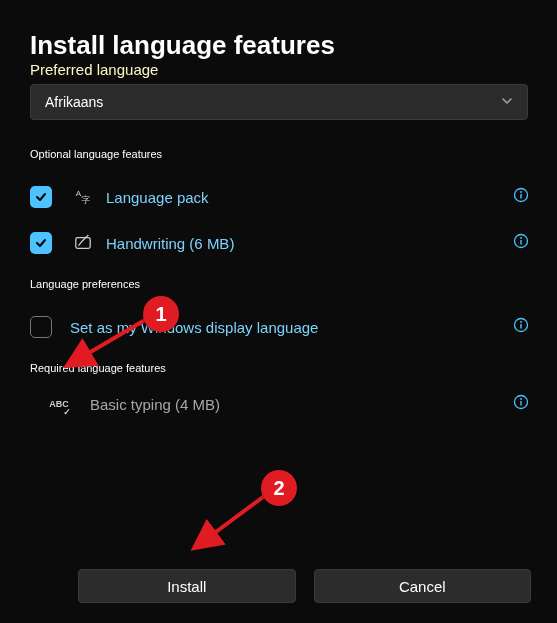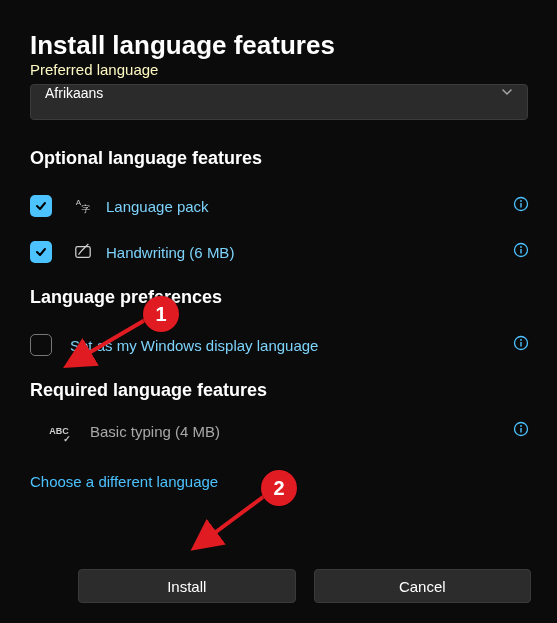--- a/index.html
+++ b/index.html
@@ -26,32 +26,33 @@
     font-size: 15px;
     color: #fef9c3;
     margin-bottom: 6px;
   }
   .dropdown {
     background: #2b2b2b;
     border: 1px solid #3b3b3b;
     border-radius: 4px;
     height: 36px;
     display: flex;
+    align-items: center;
     justify-content: space-between;
     padding: 0 14px;
     font-size: 14px;
     color: #ffffff;
     cursor: pointer;
     width: 498px;
     margin-bottom: 28px;
   }
   .chev { opacity: 0.75; }
   .section-header {
-    font-size: 18px;
-    font-weight: 700;
+    font-size: 11px;
+    font-weight: 400;
     margin-bottom: 14px;
   }
   .row {
     display: flex;
     align-items: center;
     position: relative;
     height: 46px;
   }
   .checkbox {
     width: 22px;
@@ -243,21 +244,20 @@
     <div class="info">
       <svg width="16" height="16" viewBox="0 0 16 16">
           <circle cx="8" cy="8" r="6.5" stroke="#4cc2ff" fill="none" stroke-width="1.3"></circle>
           <circle cx="8" cy="5" r="0.9" fill="#4cc2ff"></circle>
           <rect x="7.3" y="7" width="1.4" height="4.5" fill="#4cc2ff"></rect>
         </svg>
     </div>
   </div>
 
   <div style="height:18px"></div>
-  <span class="link">Choose a different language</span>
 
   <div class="button-row">
     <div class="btn">Install</div>
     <div class="btn">Cancel</div>
   </div>
 </div>
 
 <div class="badge" style="left:143px;top:296px">1</div>
 <svg class="arrow" style="left:60px;top:312px" width="95" height="60">
   <defs>

